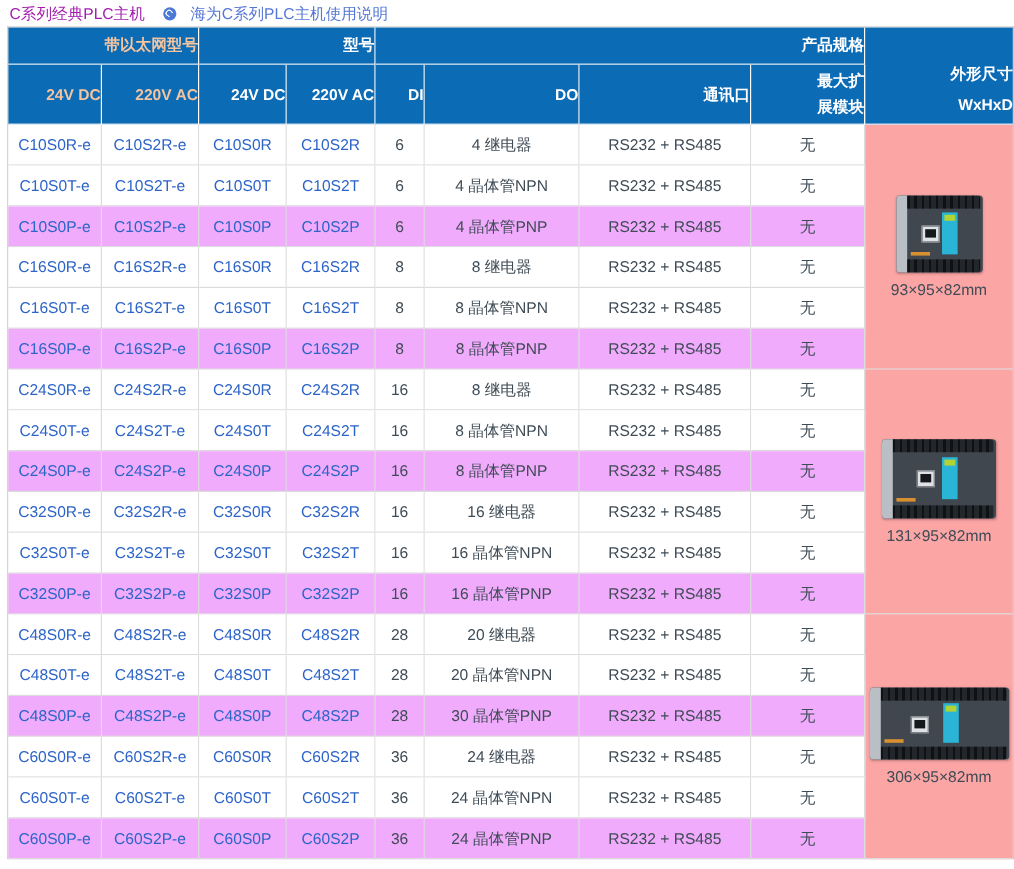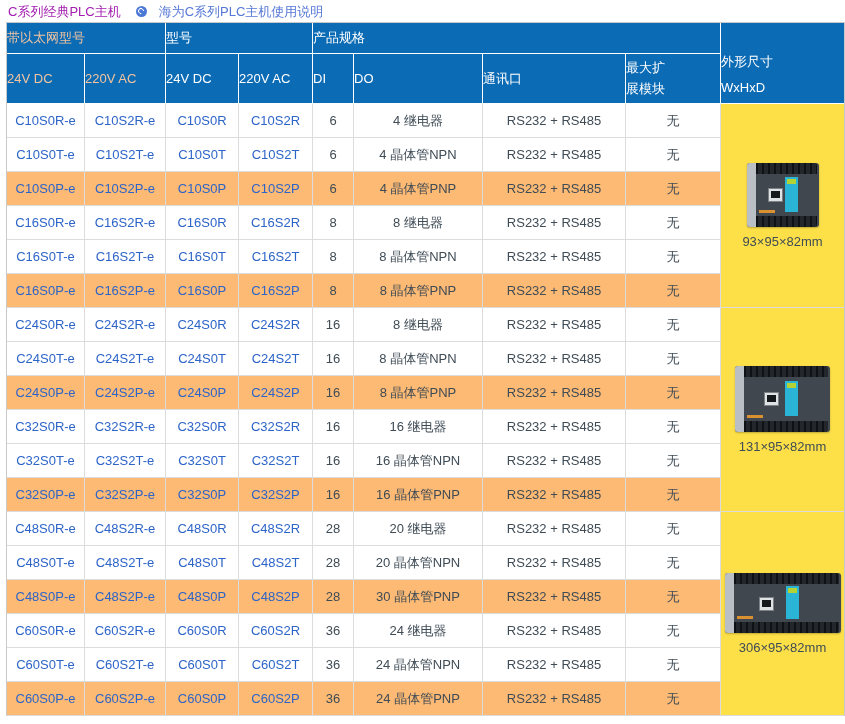--- a/index.html
+++ b/index.html
@@ -15,37 +15,37 @@
               font-size:13px; color:#5577d6; text-decoration:none; cursor:pointer; }
   .gear { width:11px; height:11px; border-radius:50%; background:#4d79d6;
           position:relative; display:inline-block; flex:0 0 auto; }
   .gear::after { content:""; position:absolute; left:2px; top:2px; width:4px; height:4px;
           border:1.5px solid #fff; border-radius:50%; border-right-color:transparent;
           transform:rotate(40deg); }
 
   table { border-collapse:separate; border-spacing:0; table-layout:fixed;
           width:837px; margin:3px 0 0 6px;
           border:1px solid #c9c9c9; border-bottom:none; }
-  thead th { background:#0c6bb5; color:#fff; font-size:13px; font-weight:normal;
+  thead th { background:#0c6bb5; color:#fff; font-size:13px; font-weight:bold;
           border-right:1px solid #fdfdfd; border-bottom:1px solid #fdfdfd;
-          text-align:left; vertical-align:middle; padding:0; }
+          text-align:right; vertical-align:middle; padding:0; }
   thead tr.h1 th { height:31px; }
   thead tr.h2 th { height:50px; }
   thead th.no-r { border-right:none; }
   thead th.accent { color:#f2c4a0; }
   .dims-line1 { margin-bottom:9px;margin-top:22px; }
   .wrap3 { display:inline-block; width:3.2em; line-height:1.55; }
 
   tbody td { border-right:1px solid #dcdcdc; border-bottom:1px solid #dcdcdc;
           height:34px; text-align:center; vertical-align:middle;
           font-size:13px; color:#3f4b55; background:#fff; padding:0; }
-  tbody tr.alt td { background:#fdba74;text-align:center; }
+  tbody tr.alt td { background:#f0abfc;text-align:center; }
   a.model-link { color:#2d64c8; text-decoration:none; cursor:pointer; }
 
-  td.img-cell { border-right:none; background:#fde047; }
+  td.img-cell { border-right:none; background:#fca5a5; }
   .plc { margin:0 auto; position:relative; background:#41474e; border-radius:3px;
          box-shadow:0 1px 2px rgba(0,0,0,.25); }
   .plc.small  { width:72px;  height:64px; }
   .plc.medium { width:95px;  height:66px; }
   .plc.large  { width:116px; height:60px; }
   .plc .strip { position:absolute; left:9px; right:2px; height:11px; background:#23272c;
          background-image:repeating-linear-gradient(90deg,#0f1215 0 2px,rgba(0,0,0,0) 2px 6px); }
   .plc .strip.top { top:0; border-radius:0 3px 0 0; }
   .plc .strip.bottom { bottom:0; border-radius:0 0 3px 0; }
   .plc .side { position:absolute; left:0; top:0; bottom:0; width:9px;

